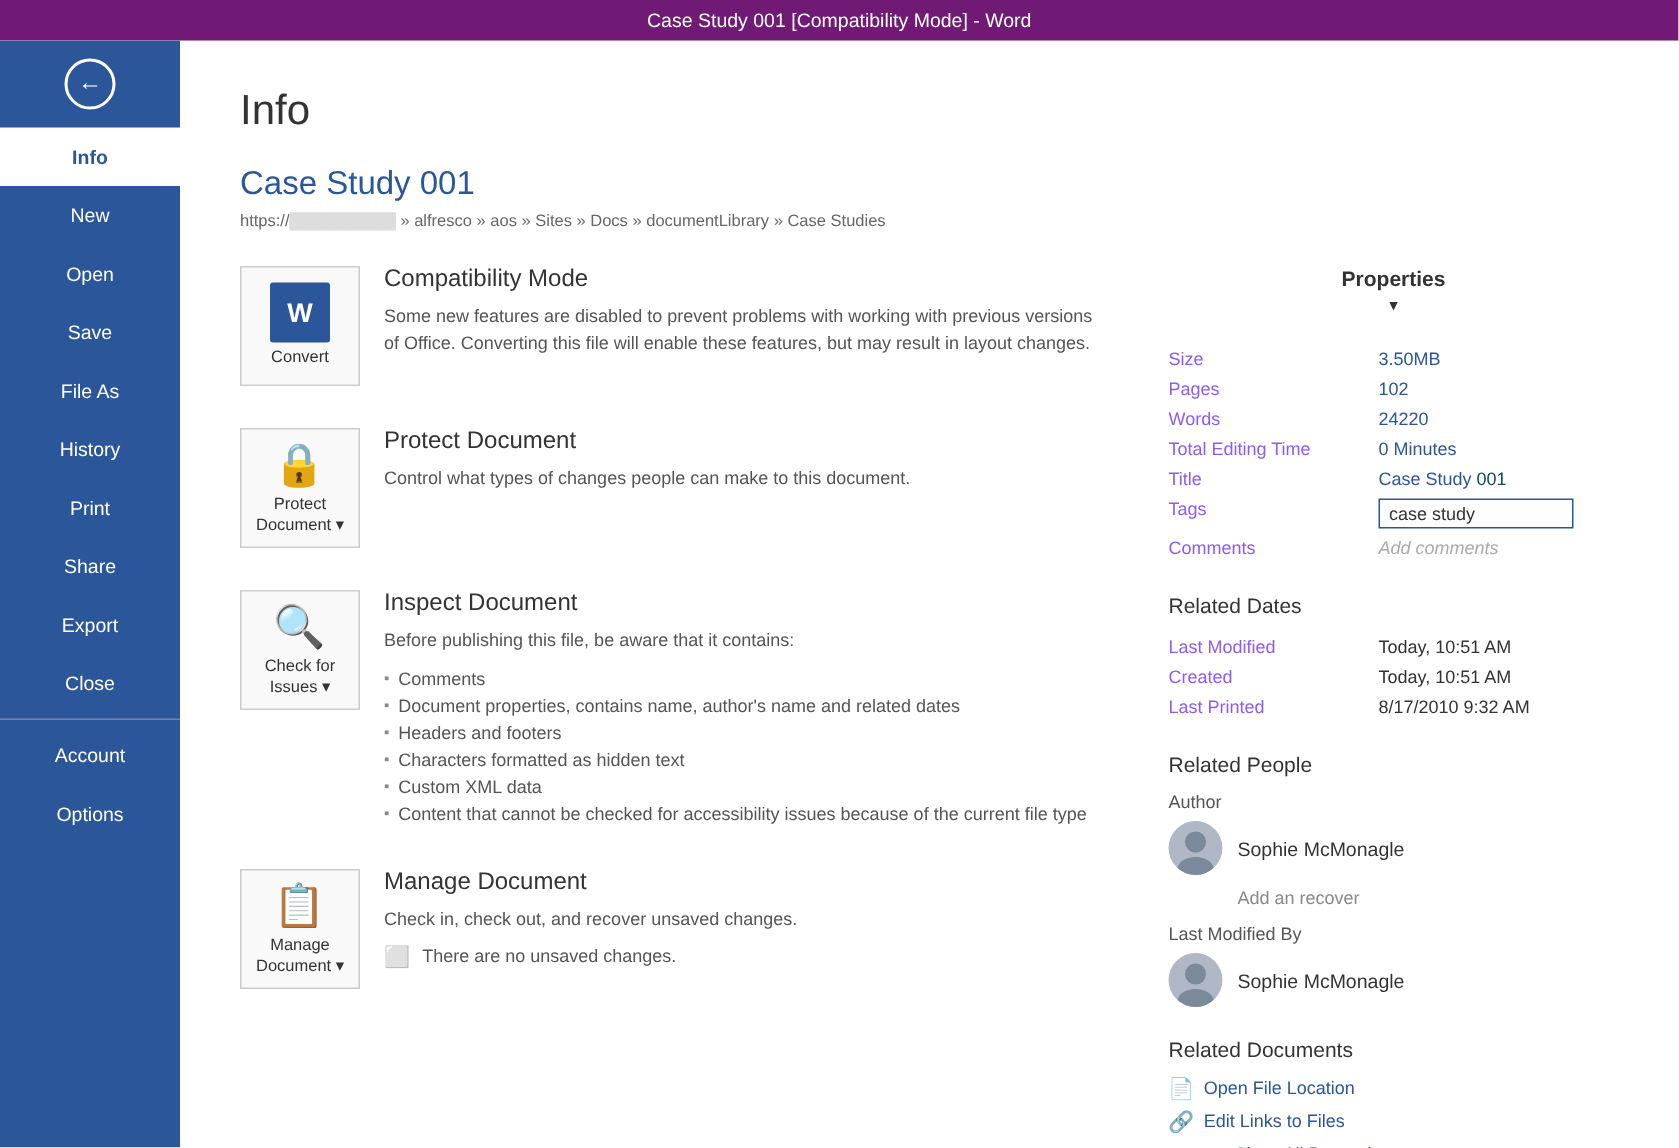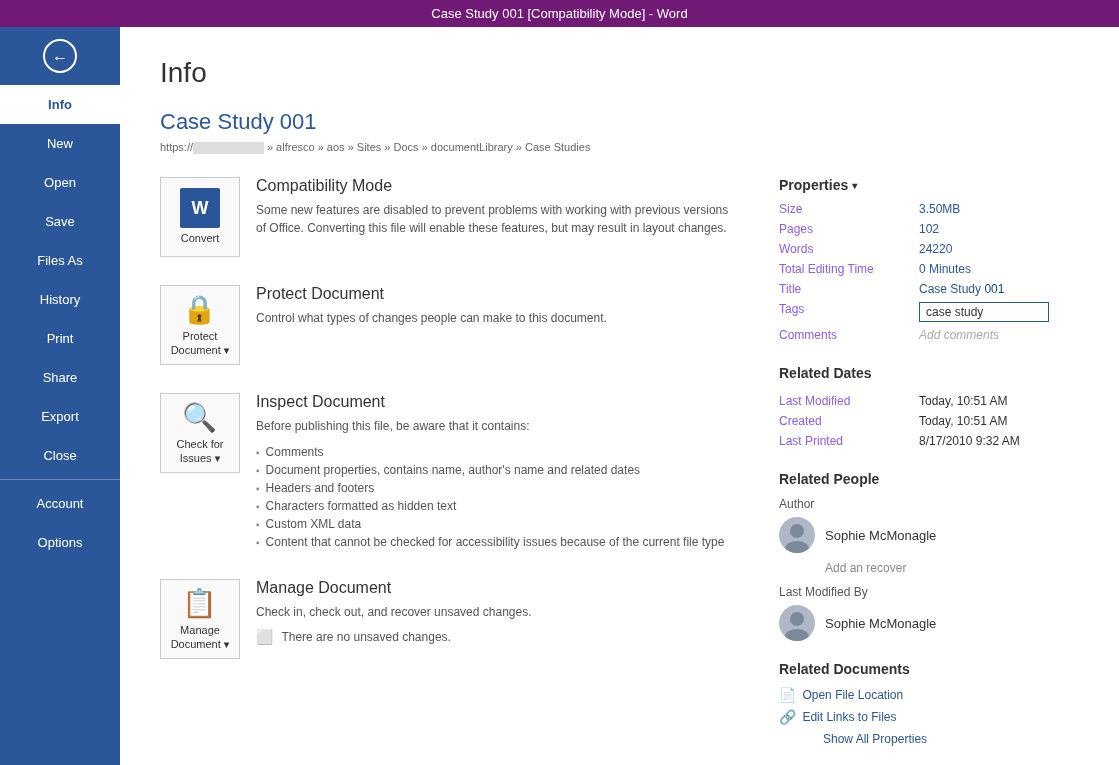--- a/index.html
+++ b/index.html
@@ -178,24 +178,25 @@
     
     .properties-panel {
       width: 300px;
       flex-shrink: 0;
     }
 
     .properties-header {
       font-size: 14px;
       color: #333;
       font-weight: 600;
-      margin-bottom: 6px;
+      margin-bottom: 20px;
       display: flex;
       align-items: center;
       gap: 4px;
+      flex-direction: column;
     }
 
     .prop-table {
       width: 100%;
       border-collapse: collapse;
       margin-bottom: 20px;
     }
 
     .prop-table tr td {
       padding: 3px 0;
@@ -225,21 +226,21 @@
     }
 
     .add-comment {
       color: #aaa;
       font-size: 12px;
       font-style: italic;
     }
 
     .section-title-sm {
       font-size: 14px;
-      font-weight: 700;
+      font-weight: 400;
       color: #333;
       margin-bottom: 10px;
       margin-top: 4px;
     }
 
     .related-dates-table, .related-people-section, .related-docs-section {
       margin-bottom: 20px;
     }
 
     .people-row {
@@ -323,21 +324,21 @@
 <div class="main-layout">
 
   <div class="sidebar">
     <div class="sidebar-back">
       <div class="back-circle">←</div>
     </div>
     <div class="sidebar-item active">Info</div>
     <div class="sidebar-item">New</div>
     <div class="sidebar-item">Open</div>
     <div class="sidebar-item">Save</div>
-    <div class="sidebar-item">Files As</div>
+    <div class="sidebar-item">File As</div>
     <div class="sidebar-item">History</div>
     <div class="sidebar-item">Print</div>
     <div class="sidebar-item">Share</div>
     <div class="sidebar-item">Export</div>
     <div class="sidebar-item">Close</div>
     <div class="sidebar-divider"></div>
     <div class="sidebar-item">Account</div>
     <div class="sidebar-item">Options</div>
   </div>
 

